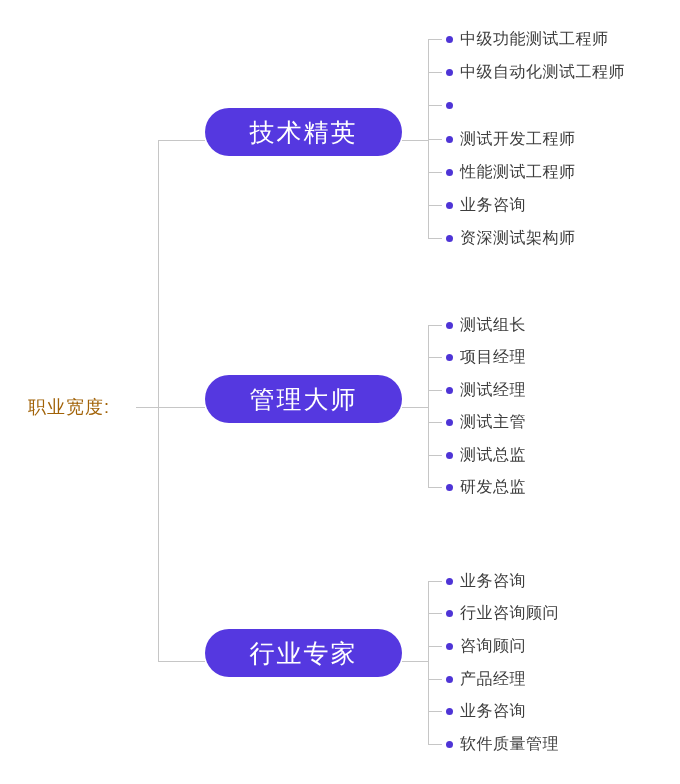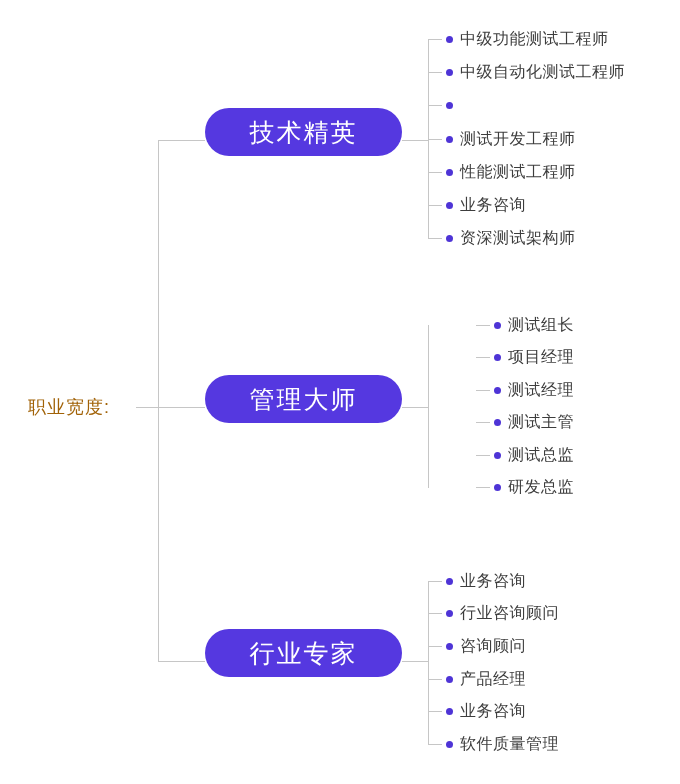--- a/index.html
+++ b/index.html
@@ -31,21 +31,21 @@
   .conn-3{left:402px;top:661px;width:26px;}
 
   
   .bracket-1{left:428px;top:40px;height:199px;}
   .bracket-2{left:428px;top:325px;height:163px;}
   .bracket-3{left:428px;top:581px;height:163px;}
 
   
   .leaf-group{position:absolute;left:428px;display:flex;flex-direction:column;}
   .group-1{top:23px;}
-  .group-2{top:309px;padding-left:48px;}
+  .group-2{top:309px;}
   .group-3{top:565px;}
   .group-1 .leaf-row{height:33.17px;}
   .group-2 .leaf-row{height:32.5px;}
   .group-3 .leaf-row{height:32.6px;}
   .leaf-row{display:flex;align-items:center;white-space:nowrap;}
   .tick{width:14px;height:0;border-top:1px solid #c6c6c6;flex:0 0 auto;}
   .dot{width:7px;height:7px;border-radius:50%;background:#4e34d6;margin-left:4px;flex:0 0 auto;}
   .leaf-label{margin-left:7px;font-size:16px;color:#3d3d3d;letter-spacing:0.5px;}
 </style>
 </head>

